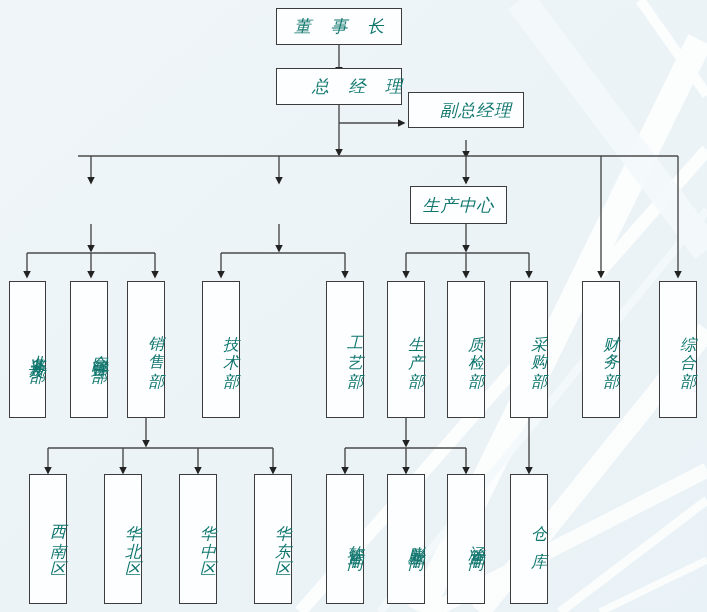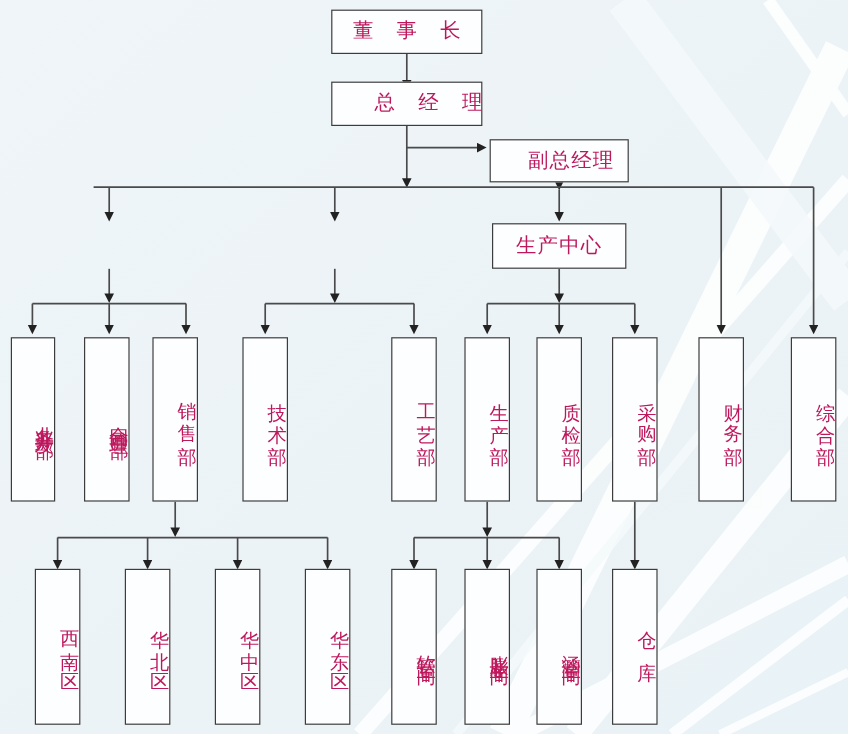--- a/index.html
+++ b/index.html
@@ -31,26 +31,27 @@
     top: 0;
     width: 707px;
     height: 612px;
     pointer-events: none;
   }
   .node {
     position: absolute;
     box-sizing: border-box;
     background: #fdfeff;
     border: 1px solid #3c3c3c;
-    color: #be185d;
+    color: #0f766e;
     display: flex;
     align-items: center;
     justify-content: center;
     text-align: center;
     line-height: 1.0;
+    font-style: italic;
   }
   
   .node.h {
     font-size: 17px;
     letter-spacing: 1px;
     white-space: nowrap;
   }
   .node.h.wide {
     letter-spacing: 7px;
     text-indent: 7px;
@@ -156,25 +157,25 @@
       <line x1="466" y1="448" x2="466" y2="468" marker-end="url(#arrow)"></line>
 
       <line x1="529" y1="418" x2="529" y2="468" marker-end="url(#arrow)"></line>
     </g>
   </svg>
 
   <div class="node h wide" style="left:276px; top:8px; width:126px; height:37px;">董 事 长</div>
 
   <div class="node h wide" style="left:276px; top:68px; width:126px; height:37px;padding-left:36px;">总 经 理</div>
 
-  <div class="node h" style="left:408px; top:116px; width:116px; height:36px;padding-left:20px;">副总经理</div>
-
-
-
-  <div class="node h" style="left:410px; top:186px; width:112px; height:38px;">生产中心</div>
+  <div class="node h" style="left:408px; top:92px; width:116px; height:36px;padding-left:20px;">副总经理</div>
+
+
+
+  <div class="node h" style="left:410px; top:186px; width:97px; height:38px;">生产中心</div>
 
   <div class="node v" style="left:9px; top:281px; width:37px; height:137px;">业务开发部</div>
 
   <div class="node v" style="left:70px; top:281px; width:38px; height:137px;">合同管理部</div>
 
   <div class="node v spread" style="left:127px; top:281px; width:38px; height:137px;">销售部</div>
 
   <div class="node v spread" style="left:202px; top:281px; width:38px; height:137px;">技术部</div>
 
   <div class="node v spread" style="left:326px; top:281px; width:38px; height:137px;">工艺部</div>

